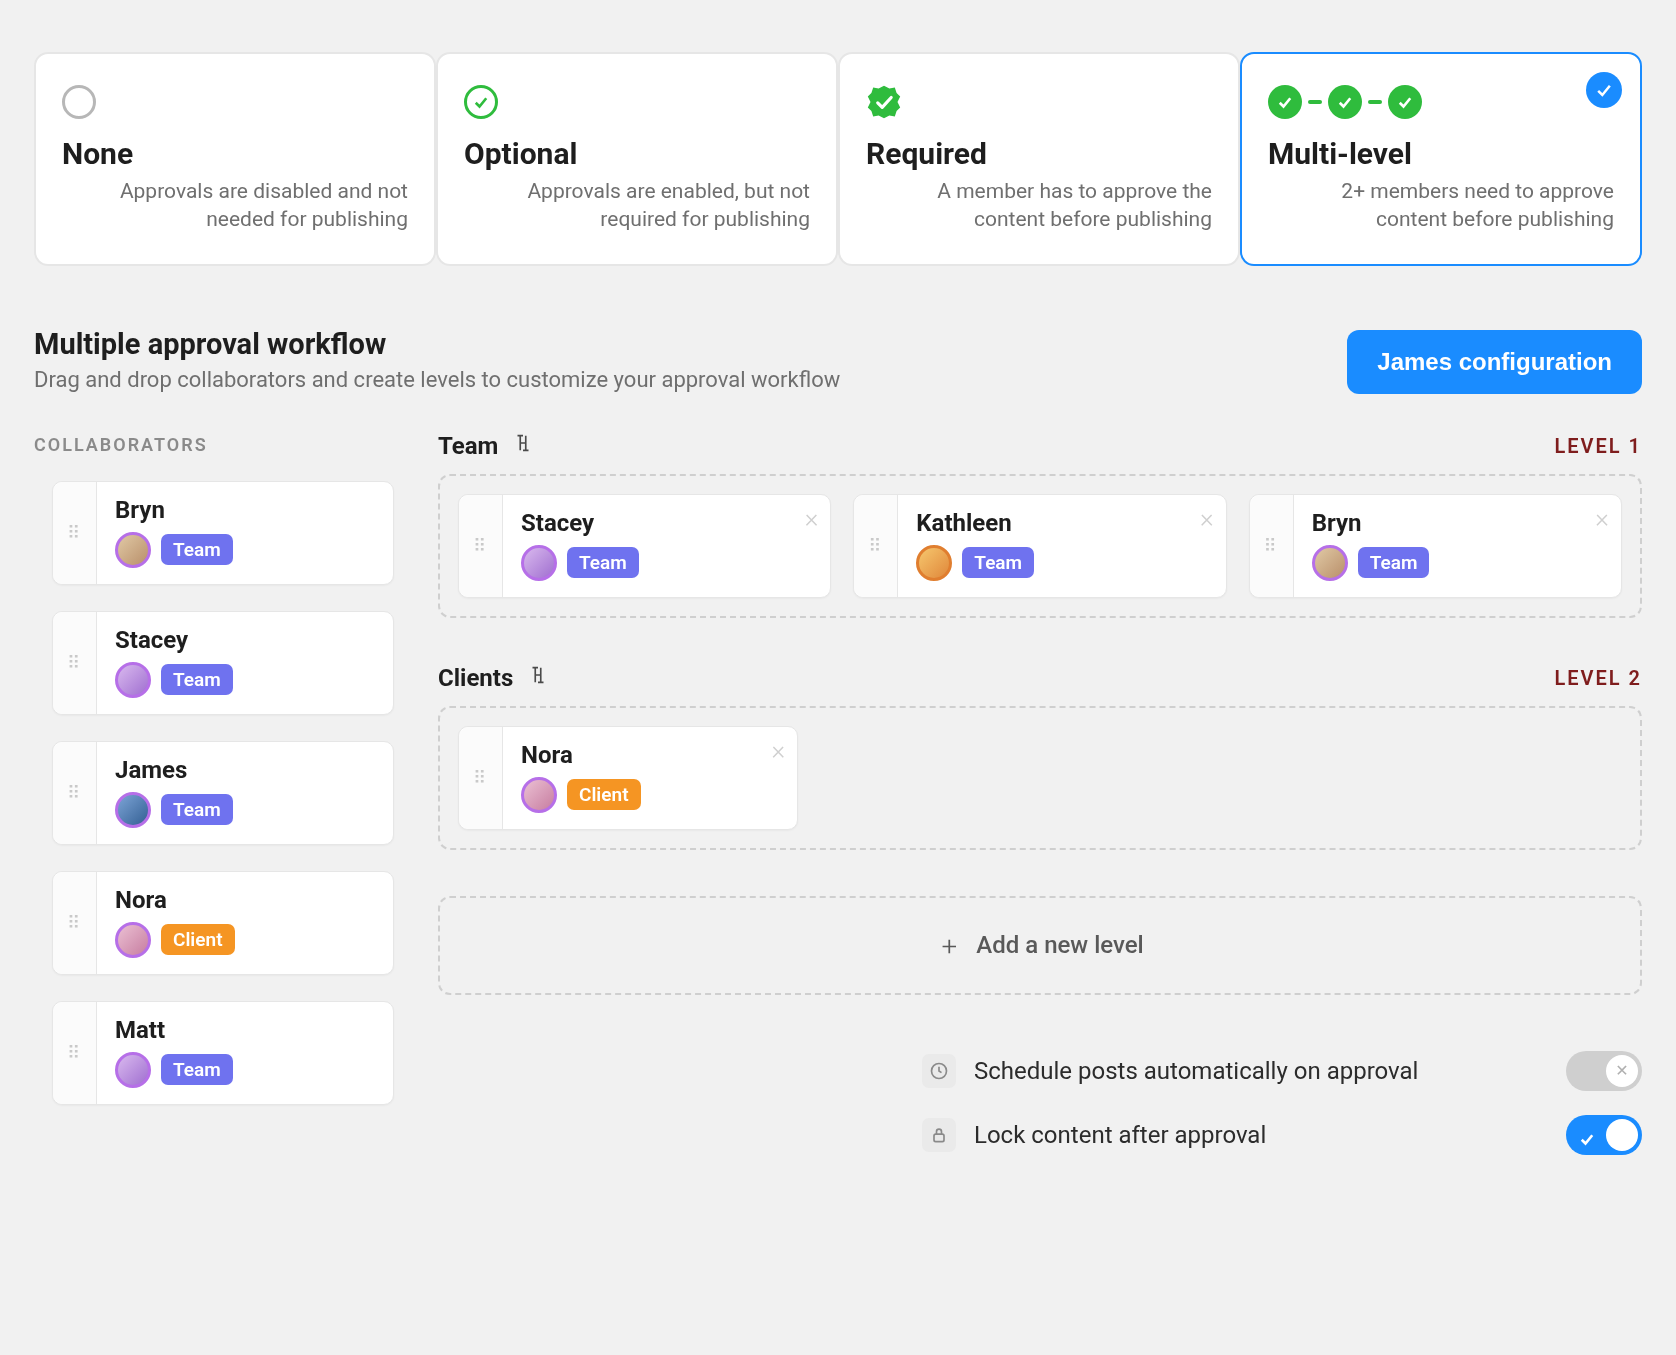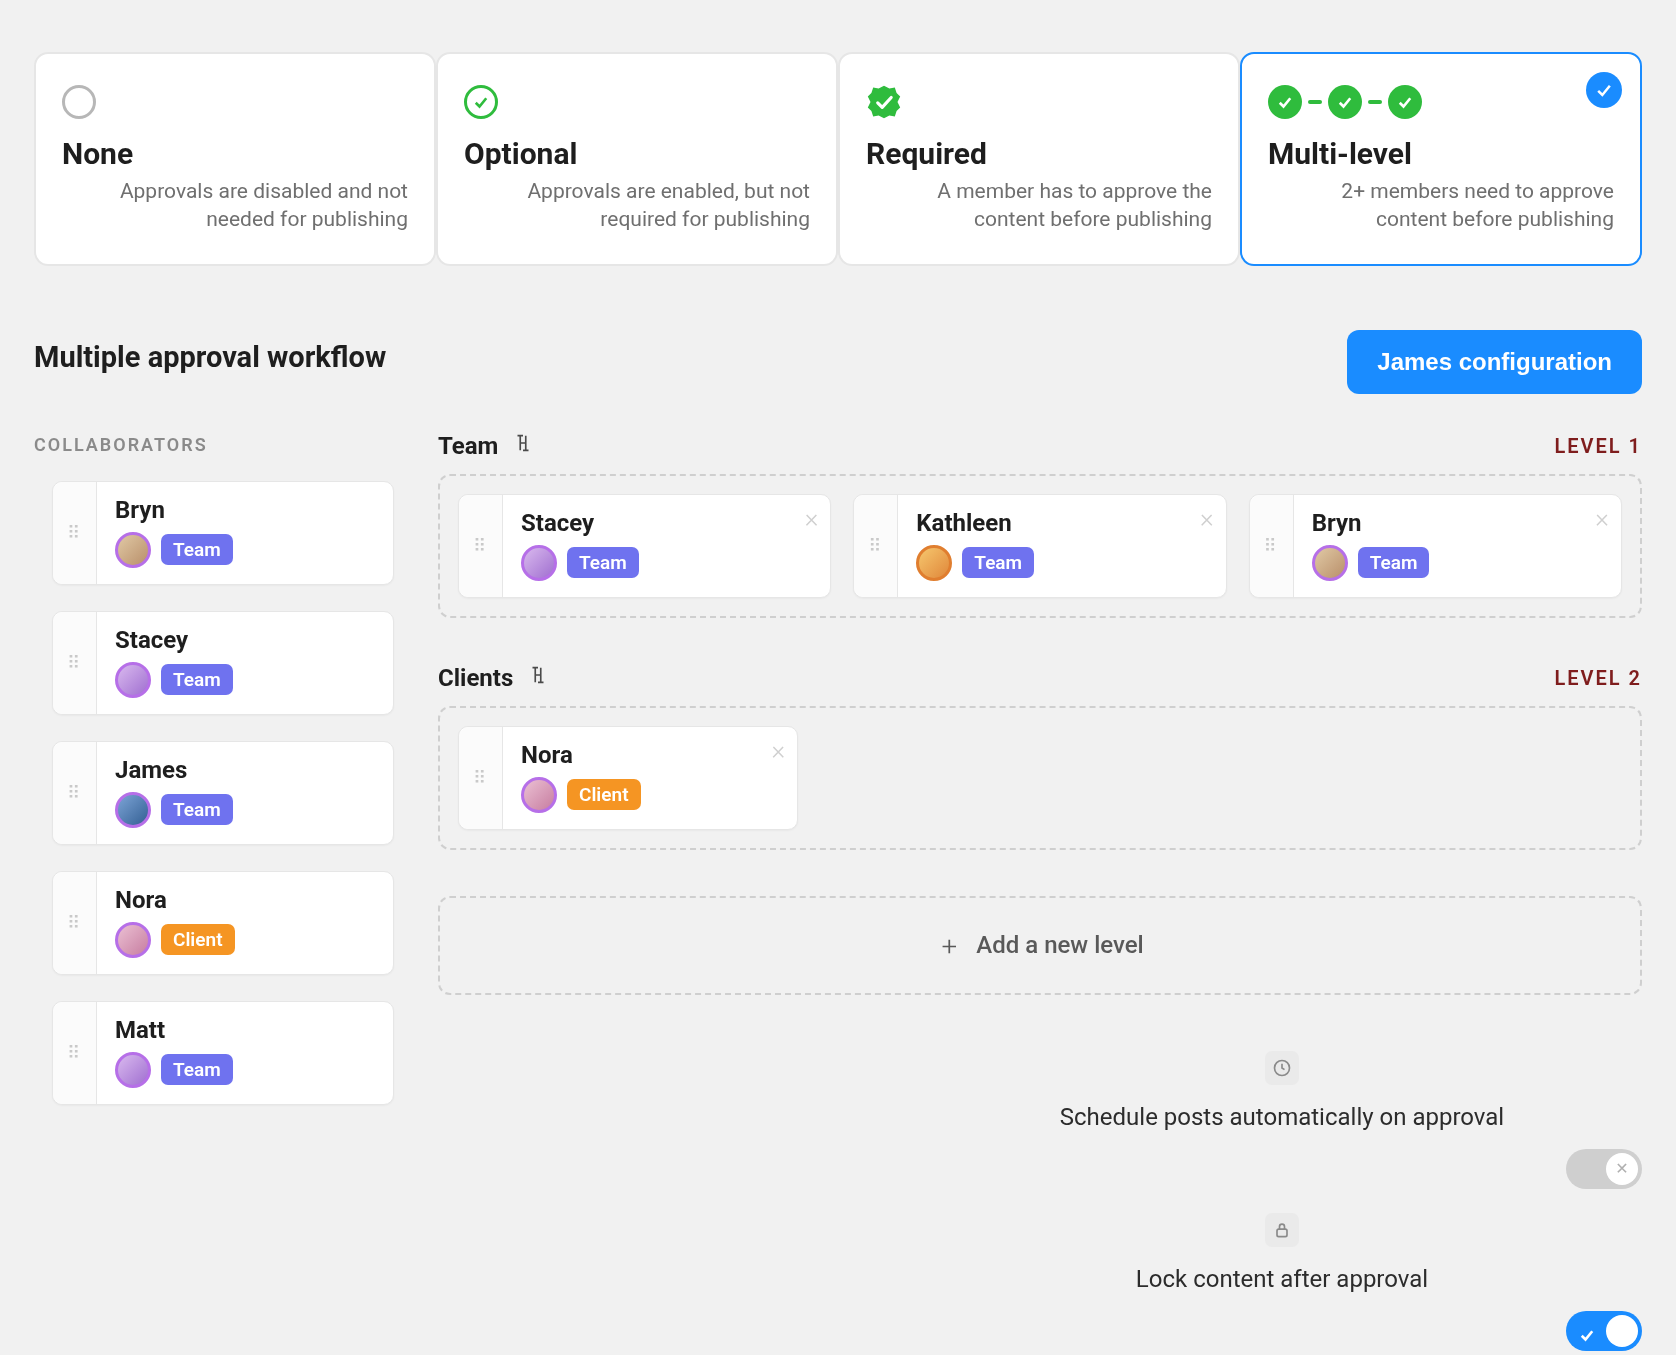--- a/index.html
+++ b/index.html
@@ -182,21 +182,21 @@
     cursor:pointer; margin-bottom: 56px;
   }
   .add-level .plus { font-size:26px; color:#595959; }
 
   
   .settings {
     margin-left: auto; width: 720px;
   }
   .setting-row {
     display:flex; align-items:center; gap:18px;
-    font-size:24px; color:#2c2c2c; margin-bottom: 24px; flex-direction: column;
+    font-size:24px; color:#2c2c2c; margin-bottom: 24px;
   }
   .setting-row .lead-icon {
     width:34px; height:34px; border-radius:7px; background:#eaeaea;
     display:flex; align-items:center; justify-content:center; flex:none;
   }
   .setting-row .lead-icon svg { width:20px; height:20px; stroke:#8a8a8a; fill:none; stroke-width:2;}
   .toggle {
     margin-left:auto;
     width:76px; height:40px; border-radius:20px; position:relative; cursor:pointer;
   }
@@ -289,20 +289,21 @@
     </div>
     <h3>Multi-level</h3>
     <p>2+ members need to approve content before publishing</p>
   </div>
 
 </div>
 
 <div class="section-header">
   <div>
     <h2>Multiple approval workflow</h2>
+    <div class="sub">Drag and drop collaborators and create levels to customize your approval workflow</div>
   </div>
   <button class="save-btn">James configuration</button>
 </div>
 
 <div class="workflow">
 
   <div class="collab-col">
     <div class="col-heading">COLLABORATORS</div>
 
     <div class="card-wrap">

